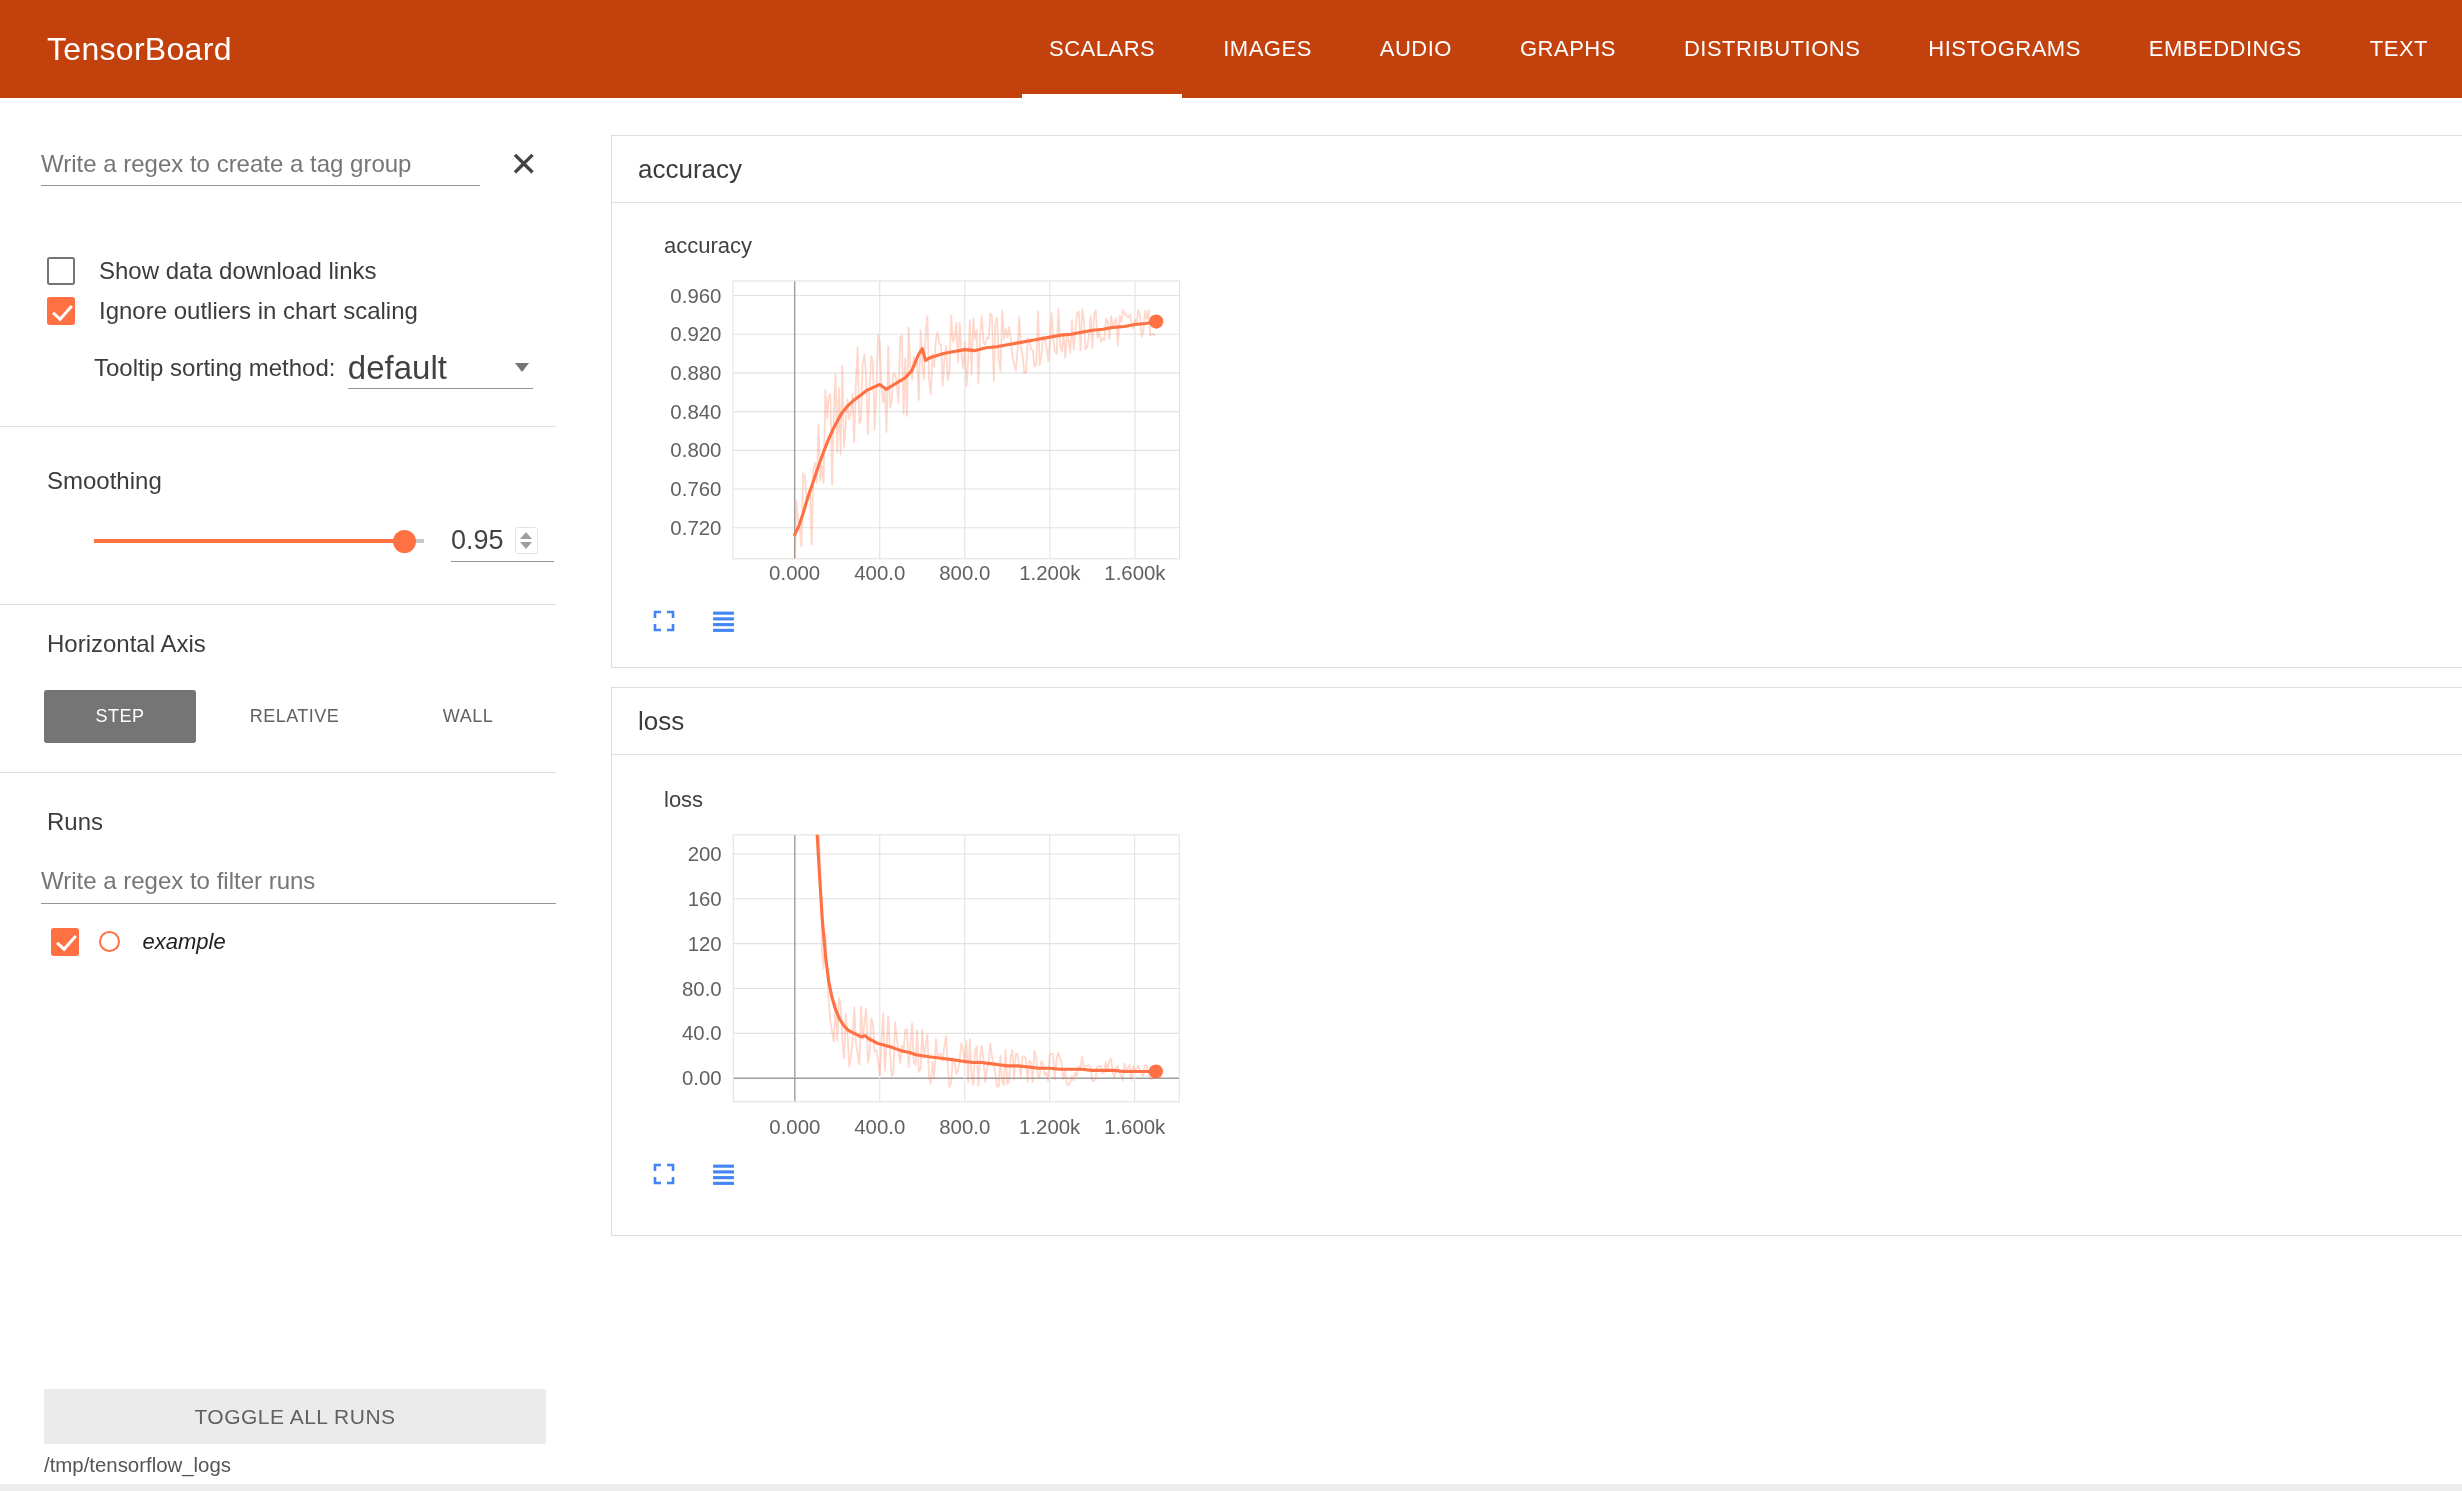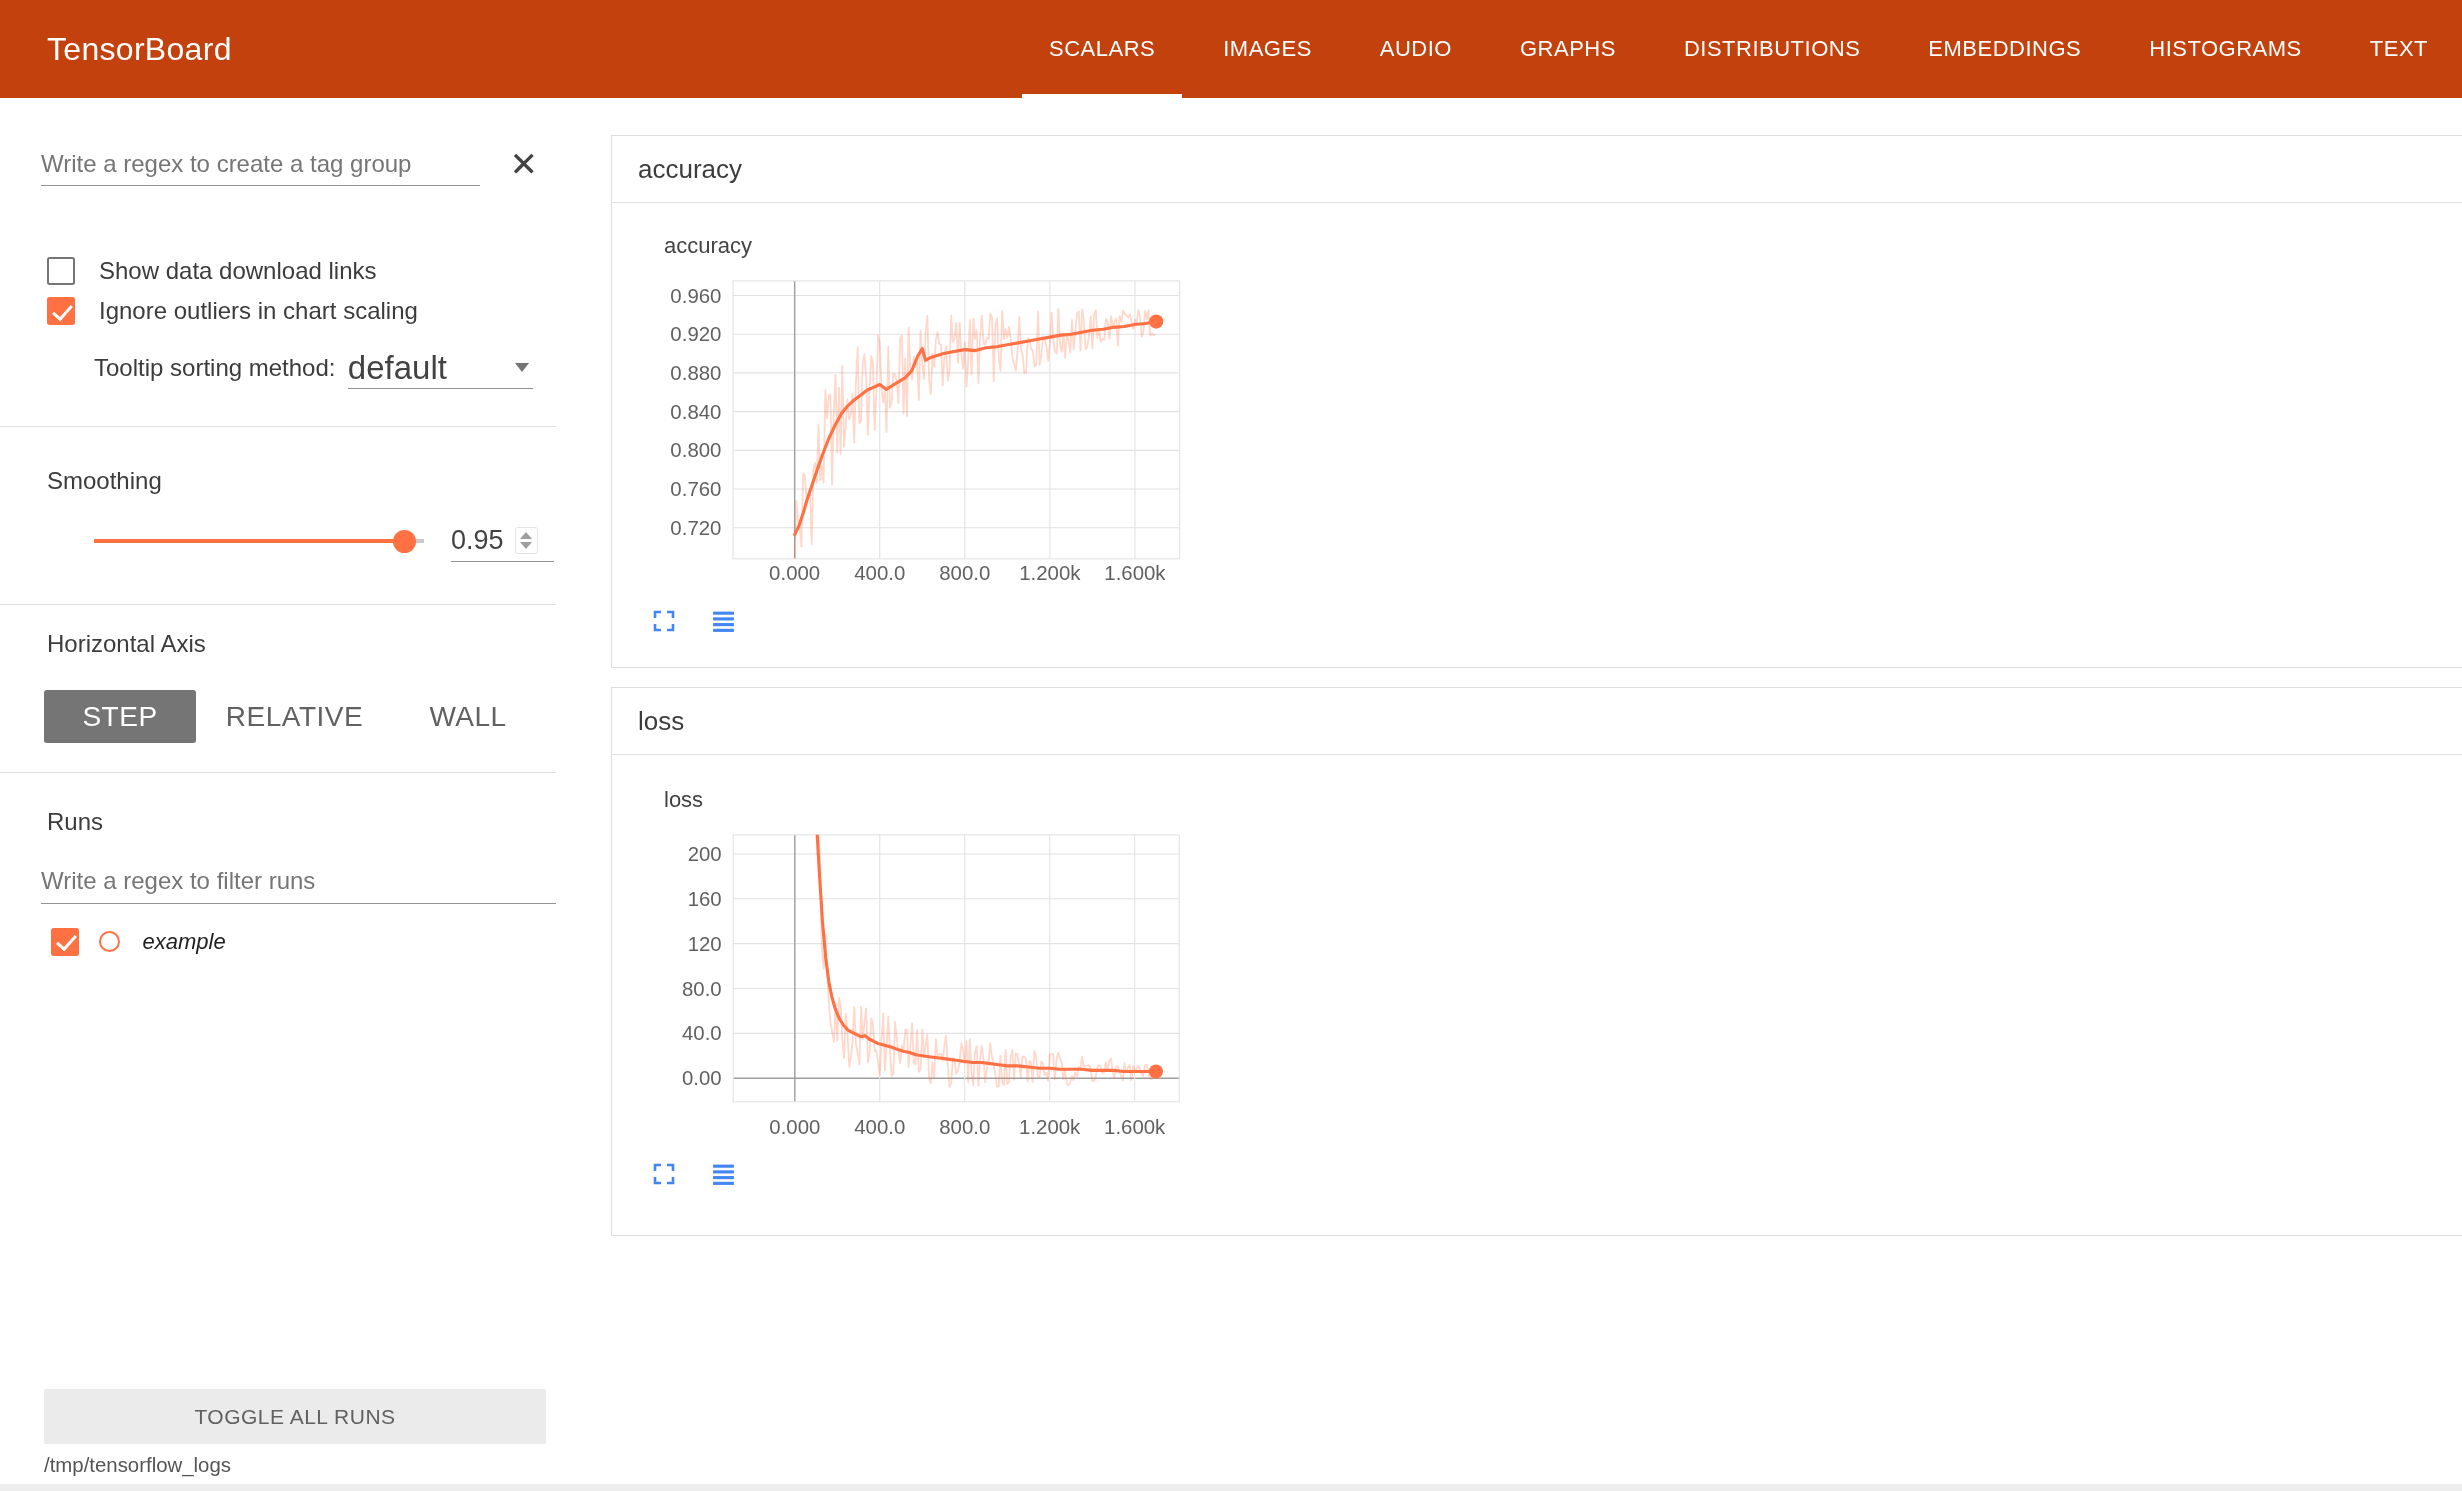--- a/index.html
+++ b/index.html
@@ -59,21 +59,21 @@
                display:flex; align-items:center; }
   .num-input { border:none; outline:none; width:64px; font-size:27px; color:#424242;
                background:transparent; font-family:"Liberation Sans", sans-serif; }
   .spinner { display:flex; flex-direction:column; justify-content:center; gap:3.6px;
              border:0.9px solid #e3e3e3; border-radius:2.7px; padding:3.6px 4.4px; cursor:pointer; }
   .spin-up   { width:0;height:0;border-left:6.2px solid transparent;border-right:6.2px solid transparent;border-bottom:7px solid #9e9e9e; }
   .spin-down { width:0;height:0;border-left:6.2px solid transparent;border-right:6.2px solid transparent;border-top:7px solid #9e9e9e; }
 
   .axis-label { margin-top:25px; height:32px; }
   .axis-btn-row { margin:28px 0 0 44px; height:53px; display:flex; align-items:center; }
-  .axis-btn { font-size:28px; letter-spacing:0.5px; color:#616161; cursor:pointer;
+  .axis-btn { font-size:18px; letter-spacing:0.5px; color:#616161; cursor:pointer;
               display:flex; align-items:center; justify-content:center; height:53px; }
   .axis-btn.active { background:#757575; color:#fff; border-radius:2.7px; width:152px; }
   .axis-btn.rel { margin-left:47px; width:103px; }
   .axis-btn.wall { margin-left:91px; width:62px; }
 
   .runs-label { margin-top:35px; height:32px; }
   .run-filter-row { margin:19.5px 0 0 41px; height:44px; width:515px; }
   #run-filter-input { width:515px; }
   .run-row { margin:22px 0 0 51px; height:32px; display:flex; align-items:center; cursor:pointer;font-style:italic; }
   .run-circle { width:21px; height:21px; border:2.7px solid #ff7043; border-radius:50%;
@@ -111,22 +111,22 @@
 <body>
 
 <div id="header">
   <div id="app-title">TensorBoard</div>
   <div id="nav">
     <div class="tab active">SCALARS</div>
     <div class="tab">IMAGES</div>
     <div class="tab">AUDIO</div>
     <div class="tab">GRAPHS</div>
     <div class="tab">DISTRIBUTIONS</div>
+    <div class="tab">HISTOGRAMS</div>
     <div class="tab">EMBEDDINGS</div>
-    <div class="tab">HISTOGRAMS</div>
     <div class="tab">TEXT</div>
   </div>
 </div>
 
 <div id="sidebar">
 
   <div class="tag-filter-row">
     <input id="tag-input" class="underline-input" placeholder="Write a regex to create a tag group" style="">
     <span class="clear-x">✕</span>
   </div>

